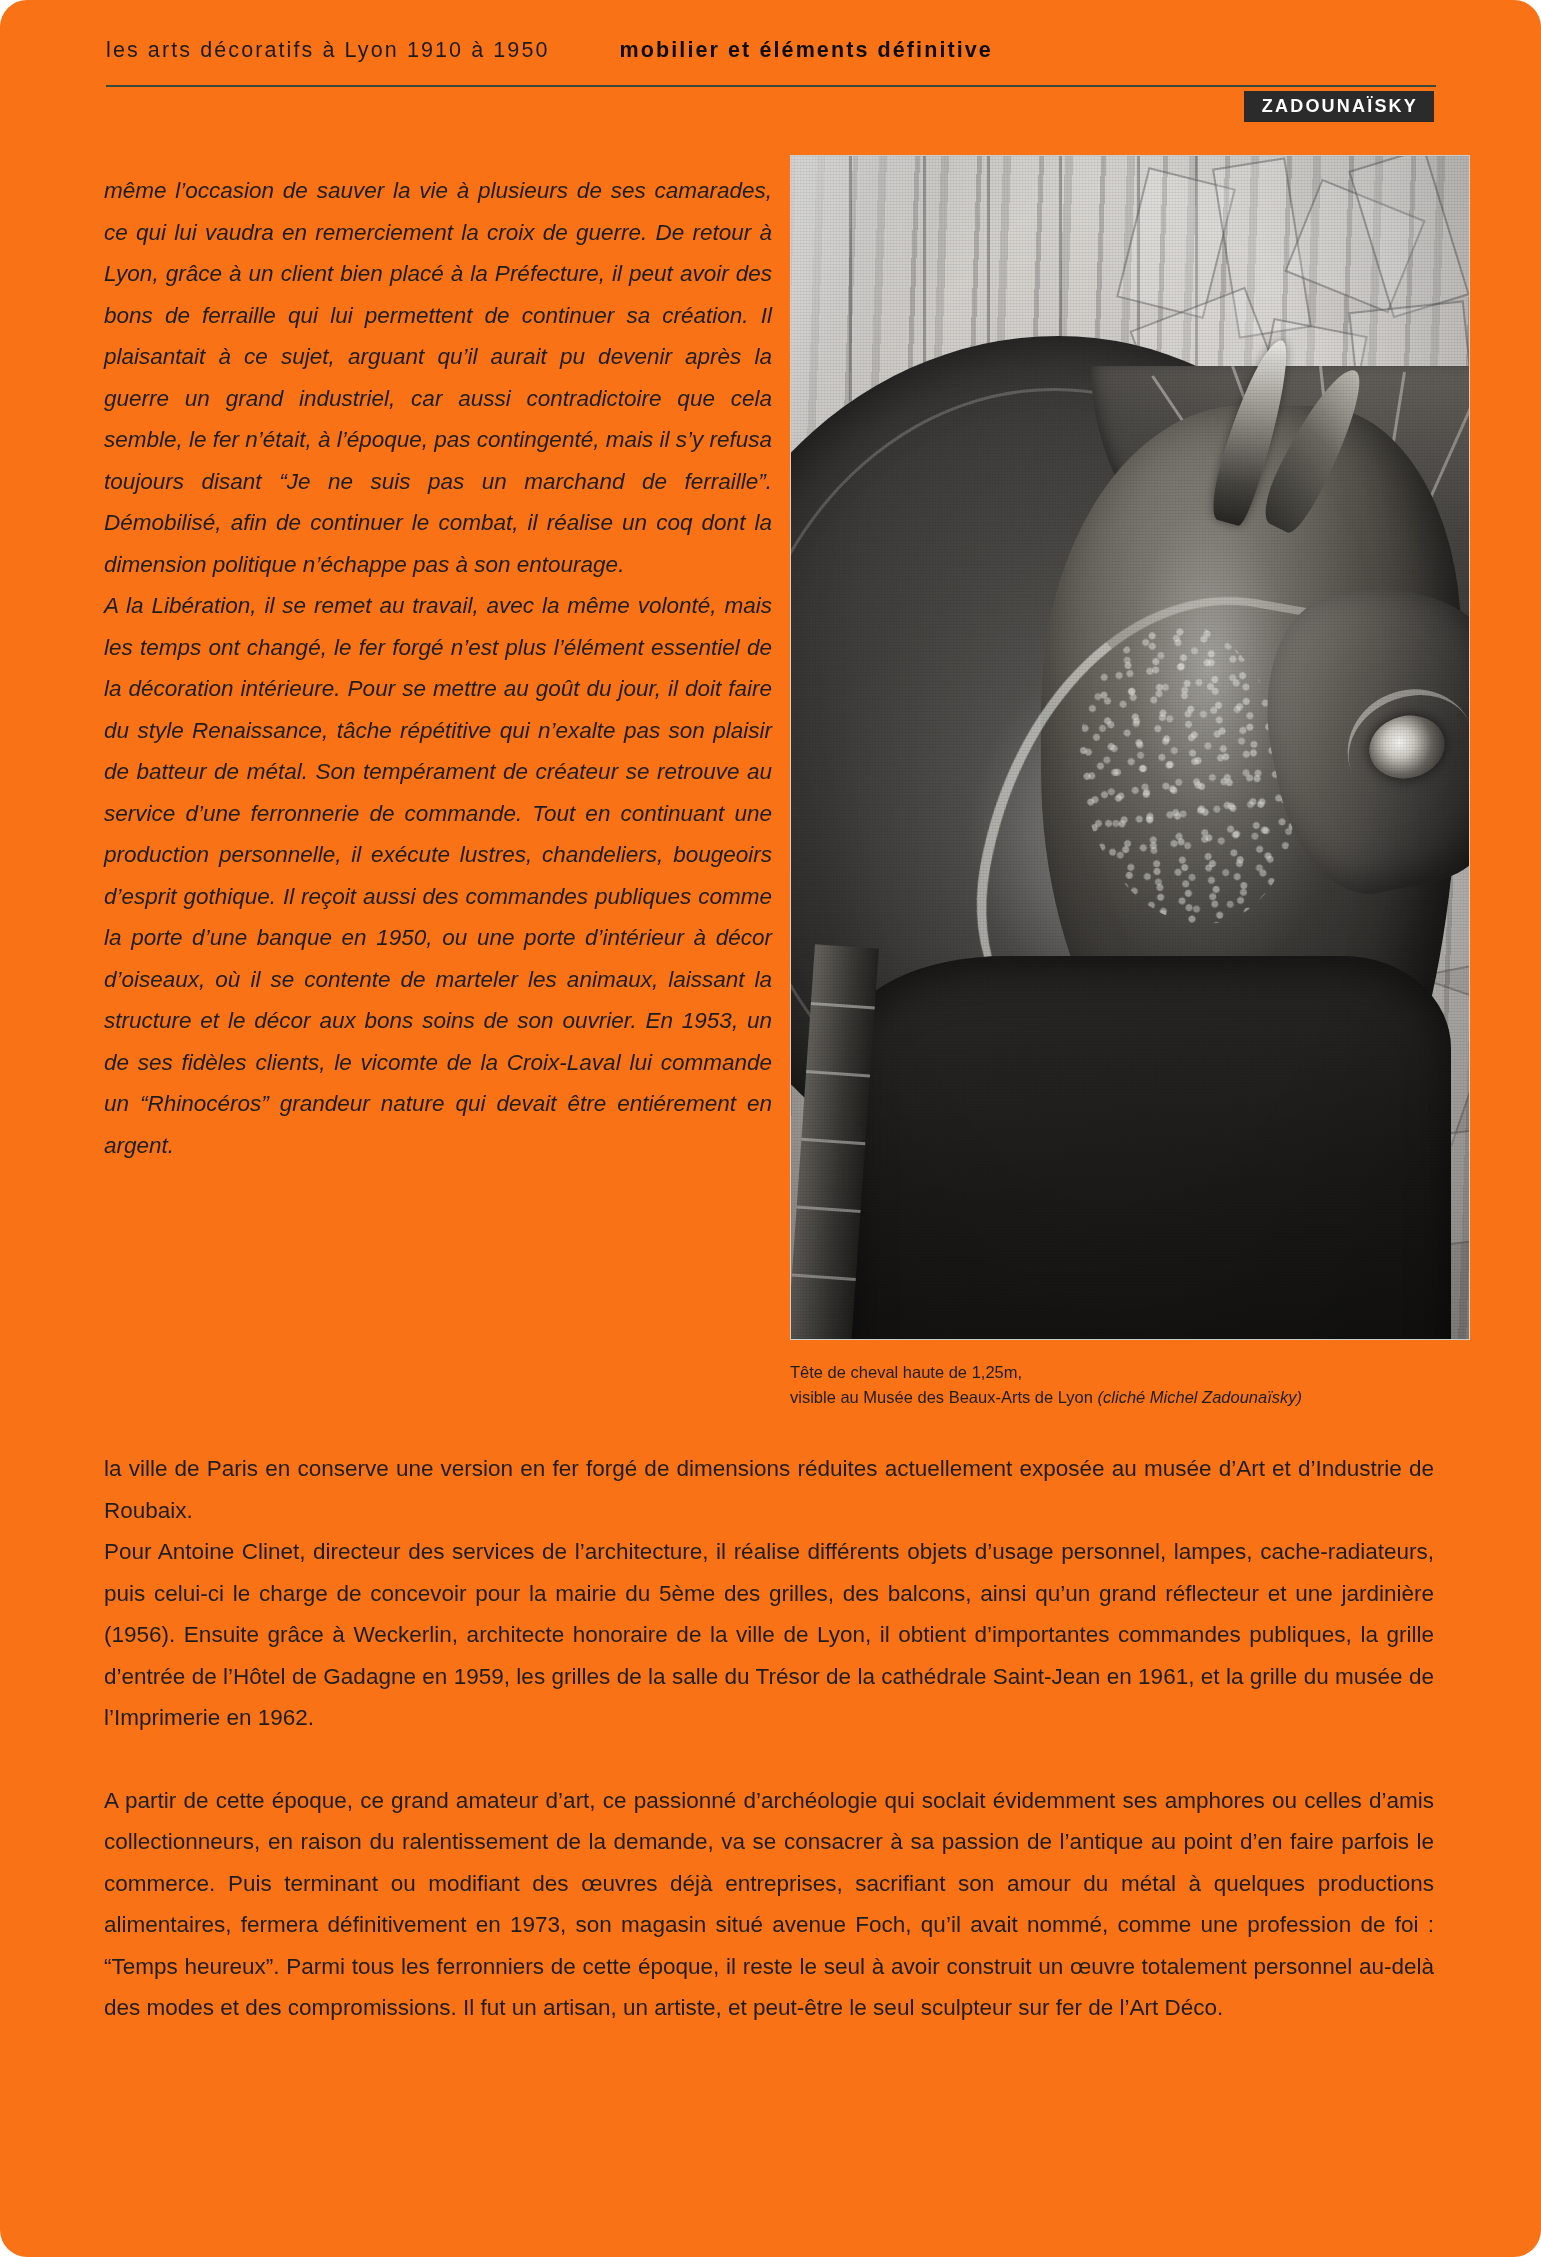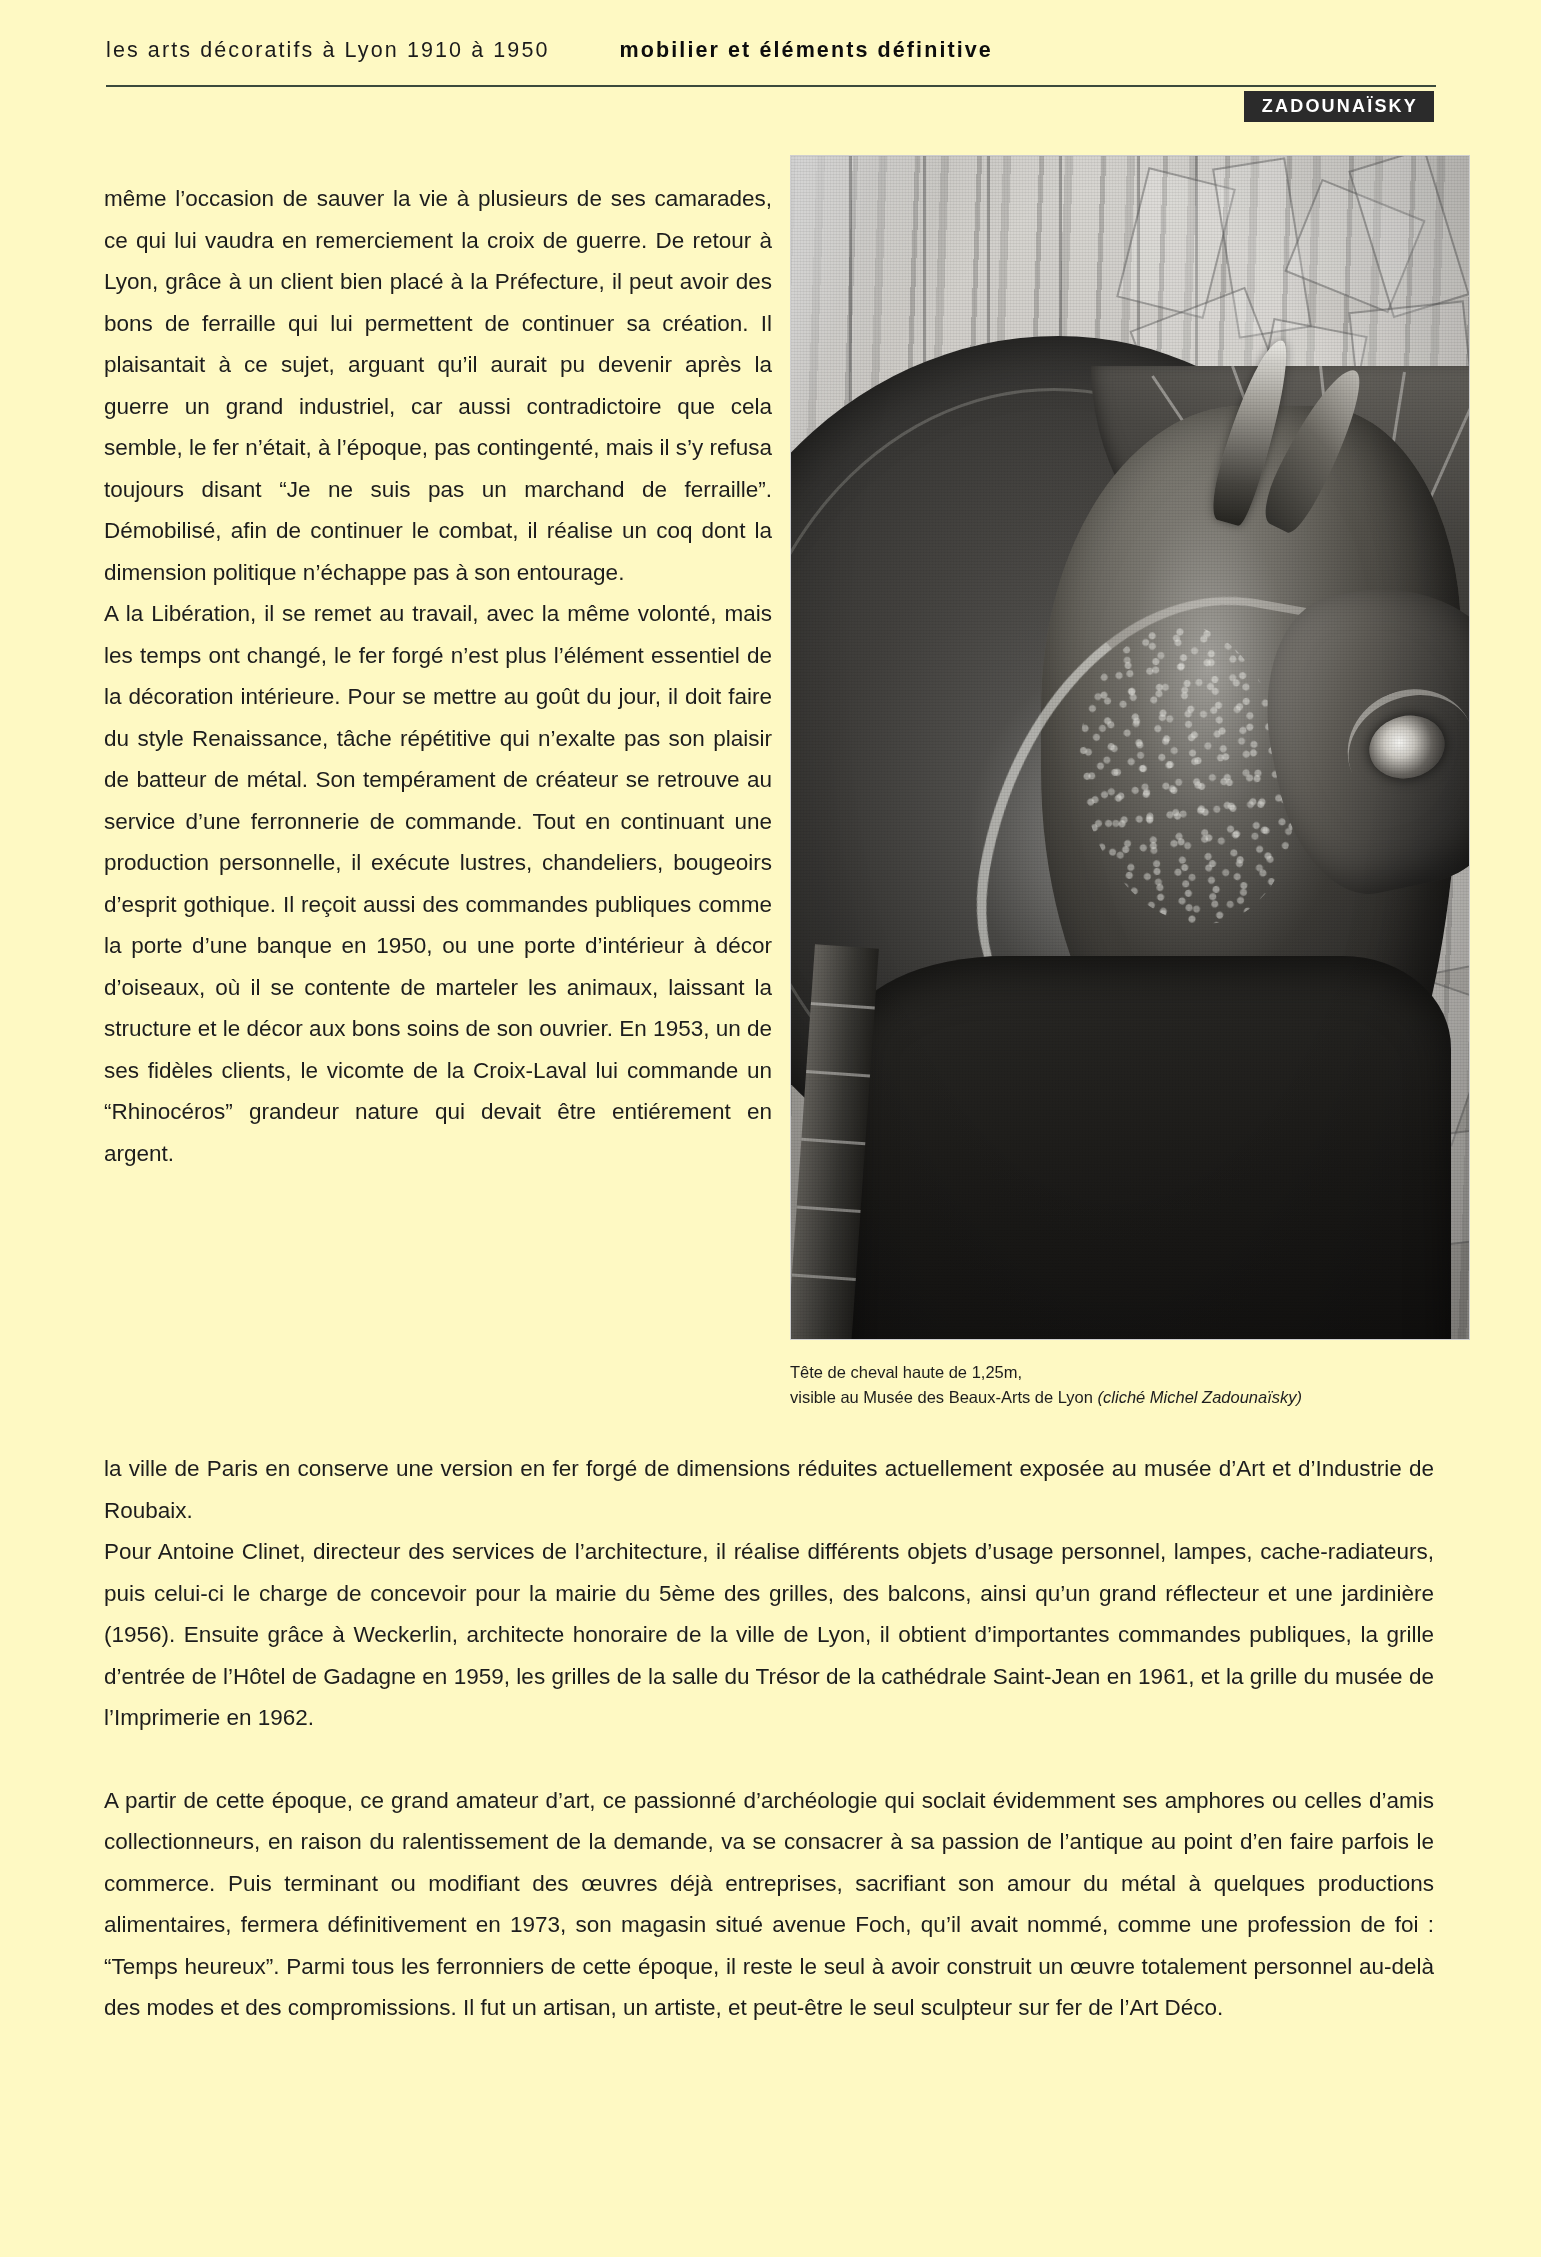--- a/index.html
+++ b/index.html
@@ -8,22 +8,23 @@
     background: #ffffff;
   }
   body {
     font-family: "Liberation Sans", sans-serif;
     -webkit-font-smoothing: antialiased;
   }
   .page {
     position: relative;
     width: 1541px;
     height: 2257px;
-    background: #fef9c3;
+    background: #f97316;
     overflow: hidden;
+    border-radius: 27px;
   }
 
   
   .header {
     position: absolute;
     left: 106px;
     top: 38px;
     width: 1330px;
     height: 72px;
   }
@@ -68,27 +69,28 @@
     padding: 6px 16px 7px 18px;
     white-space: nowrap;
     line-height: 1;
     margin-left: 30px;
   }
 
   
   .col-left {
     position: absolute;
     left: 104px;
-    top: 178px;
+    top: 170px;
     width: 668px;
     font-size: 22.5px;
     line-height: 41.5px;
     color: #1d1d1d;
     text-align: justify;
     text-justify: inter-word;
+    font-style: italic;
   }
   .col-left p { margin: 0; }
 
   .photo-wrap {
     position: absolute;
     left: 790px;
     top: 155px;
     width: 680px;
   }
   .photo {

